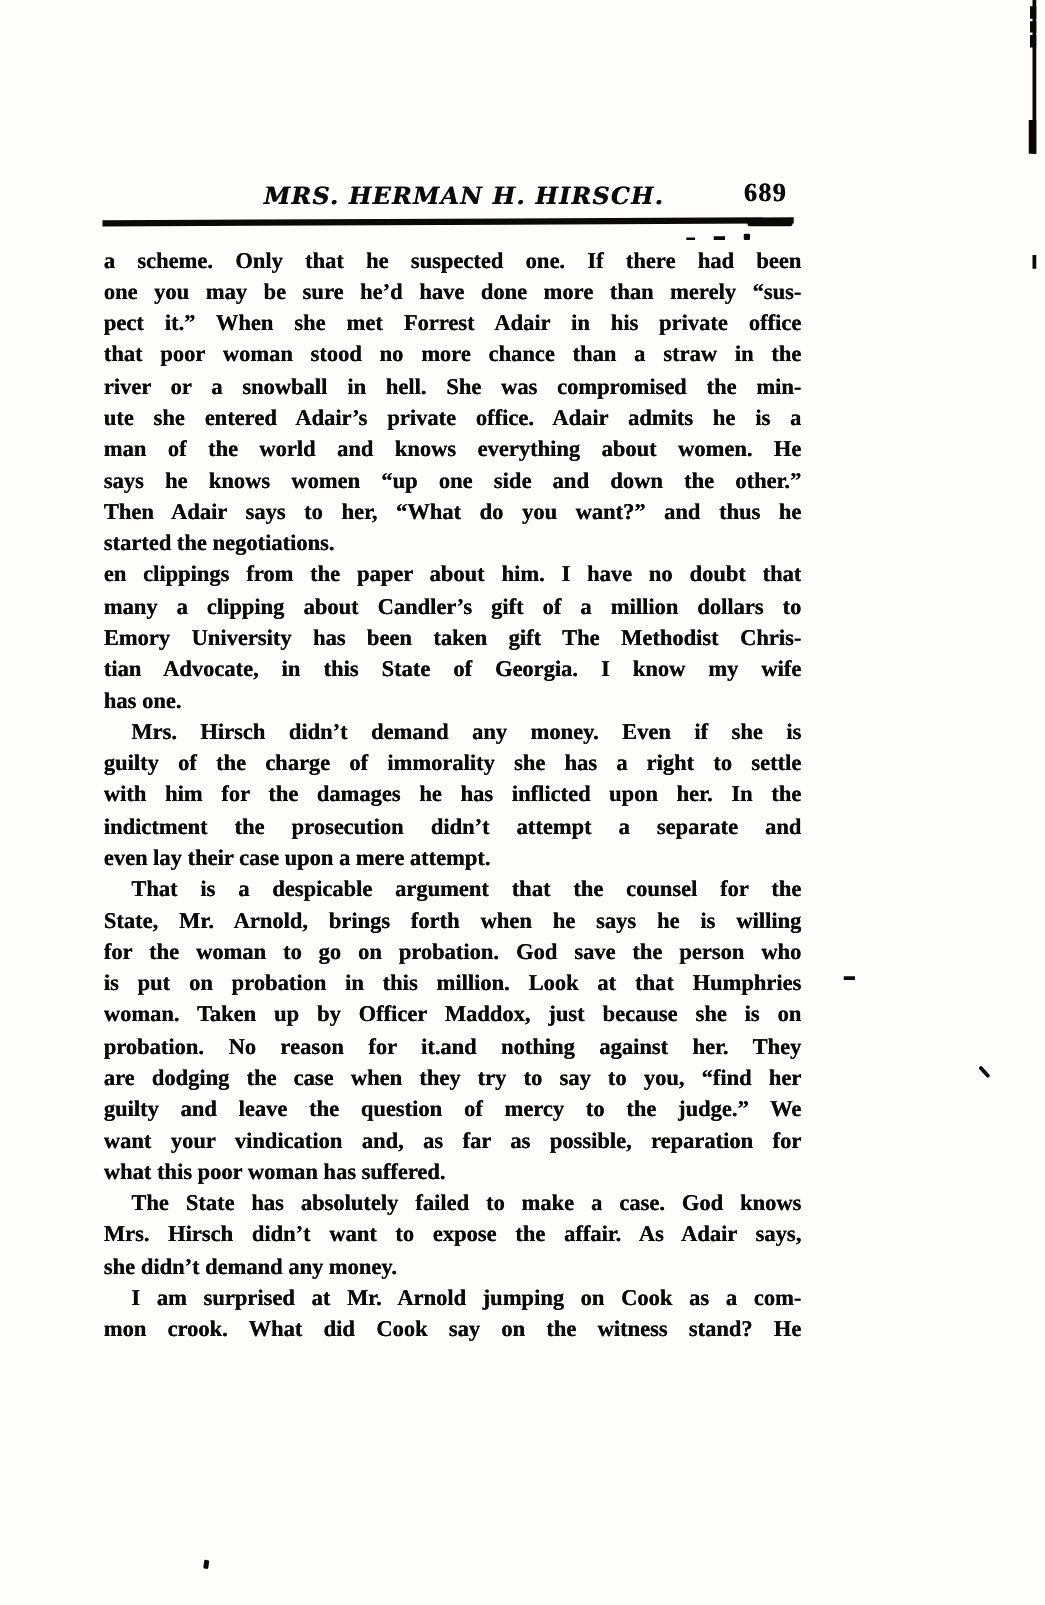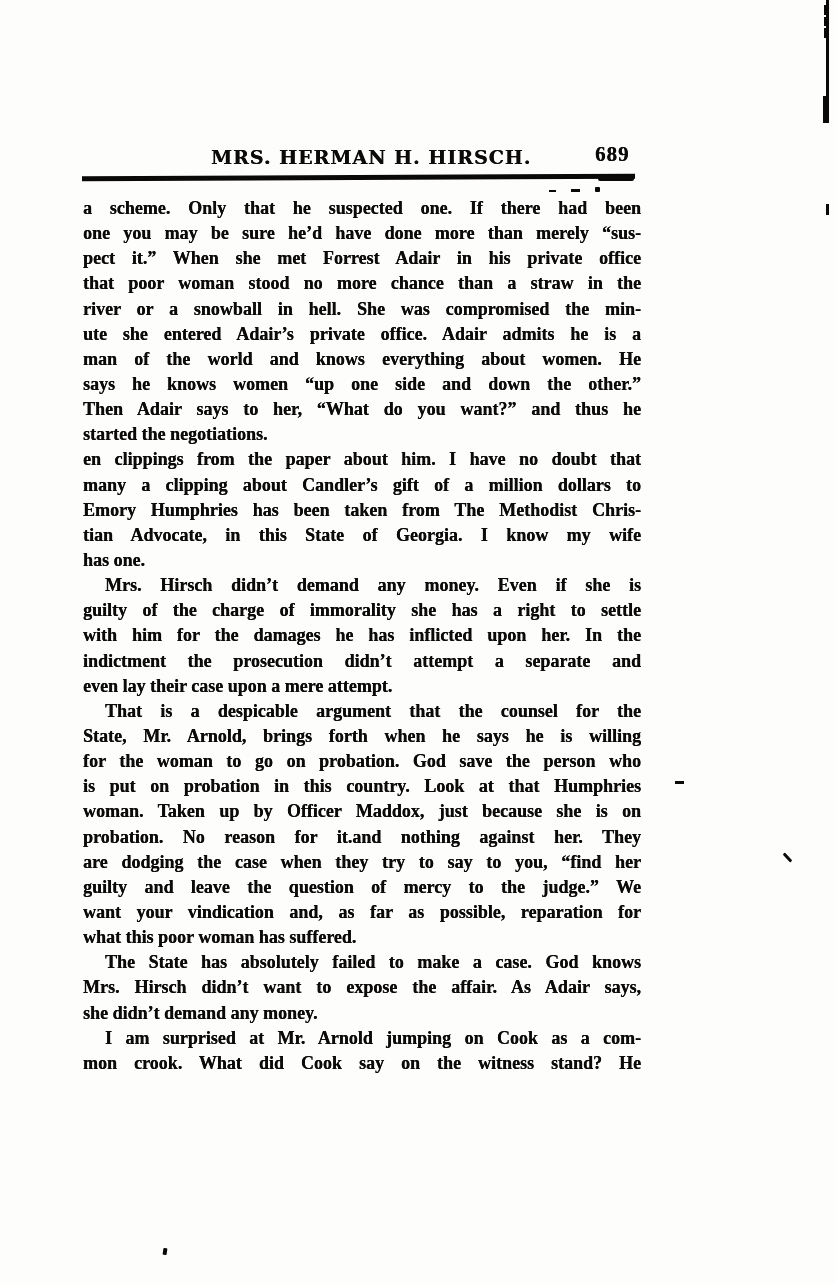--- a/index.html
+++ b/index.html
@@ -12,20 +12,21 @@
     font-family: "Liberation Serif", serif;
     color: #0c0b09;
   }
 
   
   .running-title {
     position: absolute;
     left: 211px;
     top: 146px;
     font-family: "DejaVu Serif", serif;
+    font-style: italic;
     font-weight: bold;
     font-size: 19px;
     letter-spacing: 1px;
     white-space: nowrap;
     text-shadow: 0.3px 0 0 currentColor;
   }
   .page-number {
     position: absolute;
     left: 595px;
     top: 142px;
@@ -112,32 +113,32 @@
       <div class="line">pect it.” When she met Forrest Adair in his private office</div>
       <div class="line">that poor woman stood no more chance than a straw in the</div>
       <div class="line">river or a snowball in hell. She was compromised the min-</div>
       <div class="line">ute she entered Adair’s private office. Adair admits he is a</div>
       <div class="line">man of the world and knows everything about women. He</div>
       <div class="line">says he knows women “up one side and down the other.”</div>
       <div class="line">Then Adair says to her, “What do you want?” and thus he</div>
       <div class="line flush">started the negotiations.</div>
       <div class="line">en clippings from the paper about him. I have no doubt that</div>
       <div class="line">many a clipping about Candler’s gift of a million dollars to</div>
-      <div class="line">Emory Humphries has been taken from The Methodist Chris-</div>
+      <div class="line">Emory University has been taken gift The Methodist Chris-</div>
       <div class="line">tian Advocate, in this State of Georgia. I know my wife</div>
       <div class="line flush">has one.</div>
       <div class="line indent">Mrs. Hirsch didn’t demand any money. Even if she is</div>
       <div class="line">guilty of the charge of immorality she has a right to settle</div>
       <div class="line">with him for the damages he has inflicted upon her. In the</div>
       <div class="line">indictment the prosecution didn’t attempt a separate and</div>
       <div class="line flush">even lay their case upon a mere attempt.</div>
       <div class="line indent">That is a despicable argument that the counsel for the</div>
       <div class="line">State, Mr. Arnold, brings forth when he says he is willing</div>
       <div class="line">for the woman to go on probation. God save the person who</div>
-      <div class="line">is put on probation in this country. Look at that Humphries</div>
+      <div class="line">is put on probation in this million. Look at that Humphries</div>
       <div class="line">woman. Taken up by Officer Maddox, just because she is on</div>
       <div class="line">probation. No reason for it.and nothing against her. They</div>
       <div class="line">are dodging the case when they try to say to you, “find her</div>
       <div class="line">guilty and leave the question of mercy to the judge.” We</div>
       <div class="line">want your vindication and, as far as possible, reparation for</div>
       <div class="line flush">what this poor woman has suffered.</div>
       <div class="line indent">The State has absolutely failed to make a case. God knows</div>
       <div class="line">Mrs. Hirsch didn’t want to expose the affair. As Adair says,</div>
       <div class="line flush">she didn’t demand any money.</div>
       <div class="line indent">I am surprised at Mr. Arnold jumping on Cook as a com-</div>

